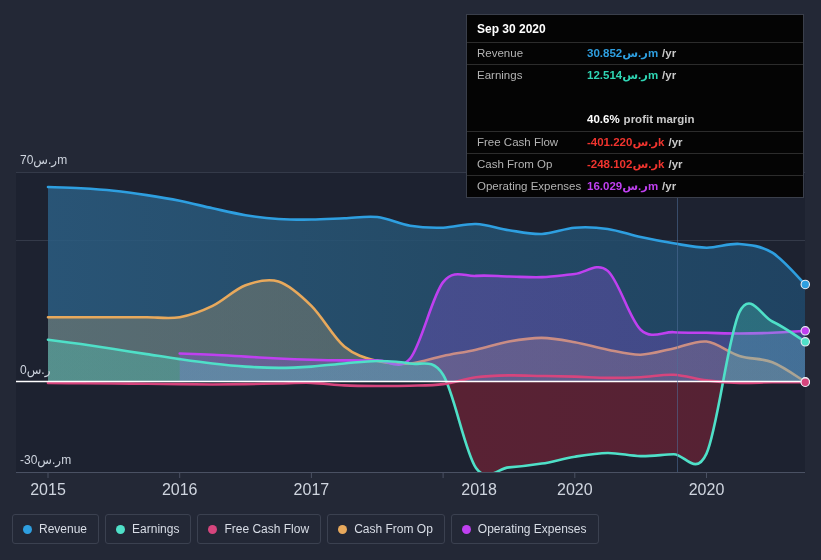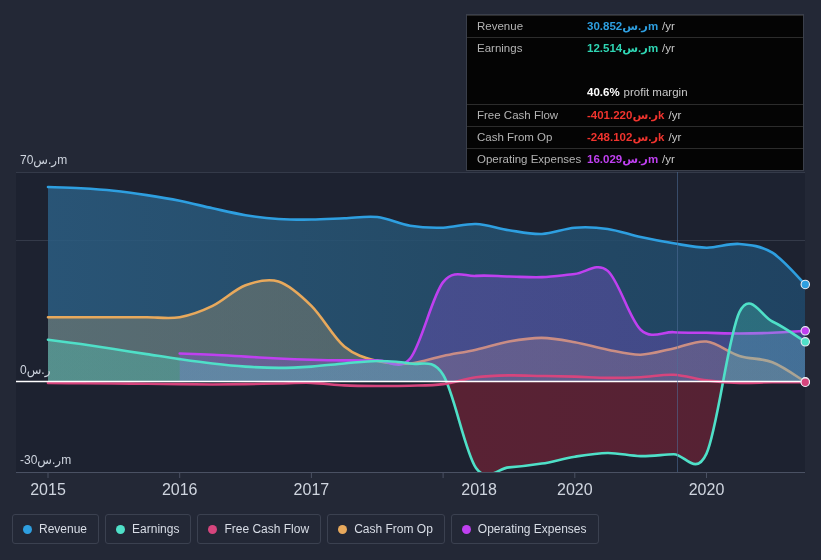--- a/index.html
+++ b/index.html
@@ -94,21 +94,21 @@
     width: 110px;
     flex: 0 0 110px;
     white-space: nowrap;
   }
   .tt-value {
     font-weight: bold;
     white-space: nowrap;
   }
   .tt-unit {
     color: #c9c9c9;
-    font-weight: normal;
+    font-weight: bold;
     margin-left: 4px;
     white-space: nowrap;
   }
   .tt-sub {
     color: #ffffff;
     font-weight: bold;
   }
 
   
   #legend {
@@ -236,20 +236,21 @@
         <div class="x-label" style="left: 48px;">2015</div>
         <div class="x-label" style="left: 179.7px;">2016</div>
         <div class="x-label" style="left: 311.4px;">2017</div>
         <div class="x-label" style="left: 443.1px; margin-left: 36px;">2018</div>
         <div class="x-label" style="left: 574.8px;">2020</div>
         <div class="x-label" style="left: 706.5px;">2020</div>
       </div>
   </div>
 
   <div id="tooltip">
+    <div class="tt-title">Sep 30 2020</div>
 
     <div class="tt-row">
       <span class="tt-label">Revenue</span>
       <span class="tt-value" style="color:#2e9fe0">30.852ر.سm</span>
       <span class="tt-unit">/yr</span>
     </div>
 
     <div class="tt-row">
       <span class="tt-label">Earnings</span>
       <span class="tt-value" style="color:#2fd6b4">12.514ر.سm</span>

